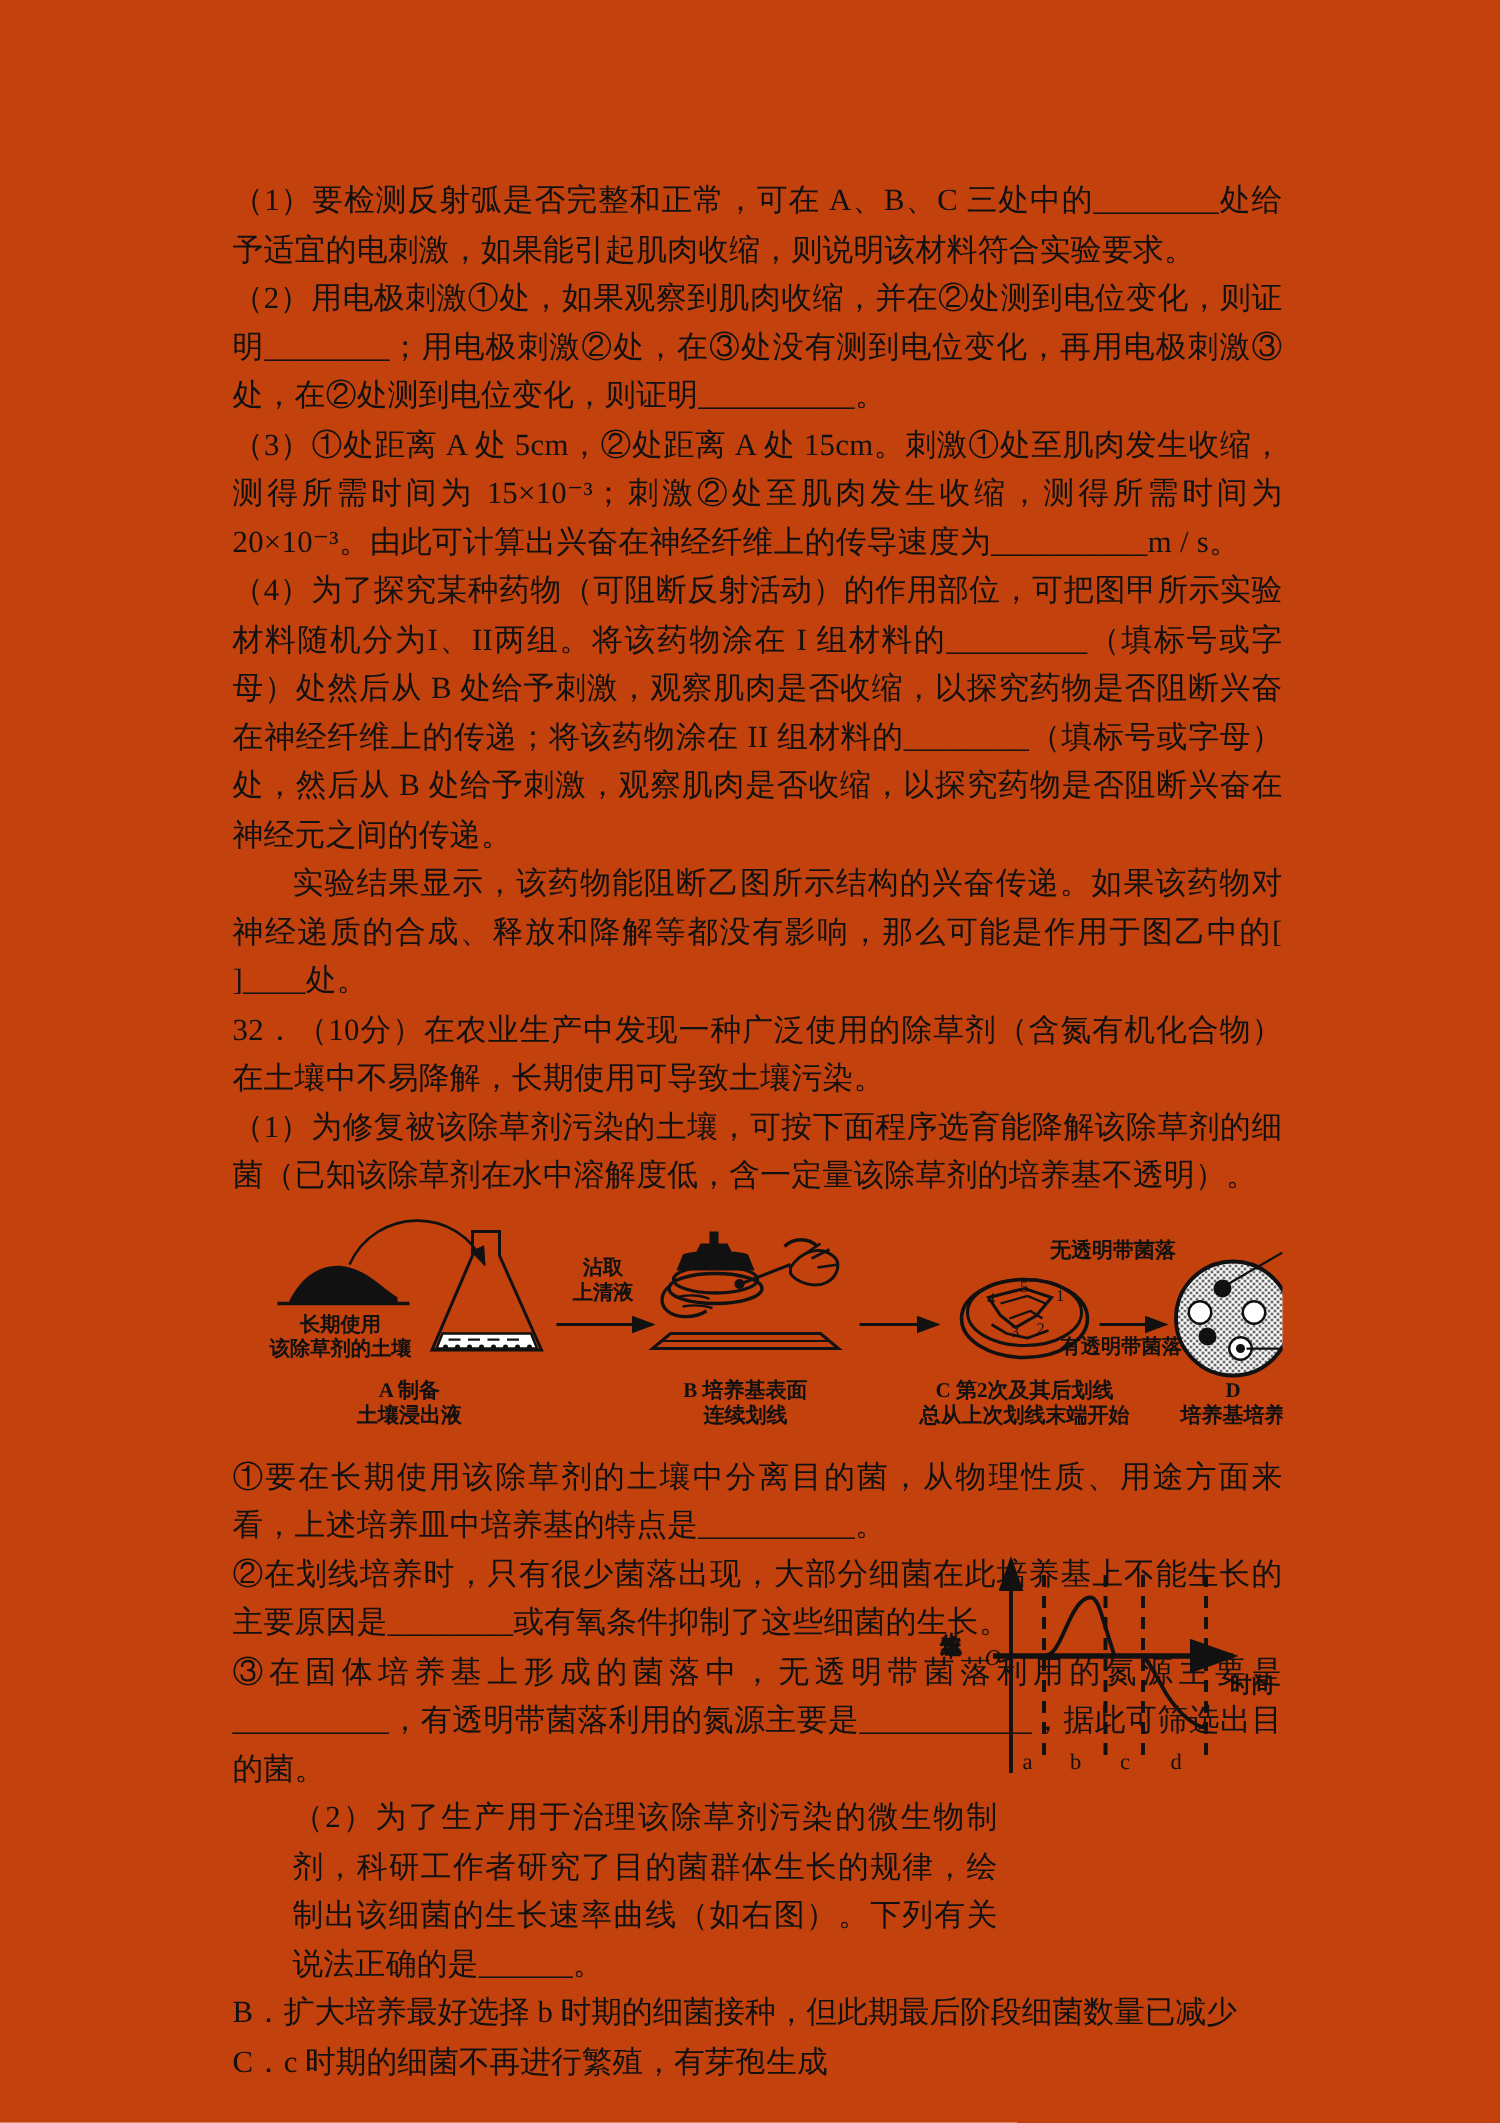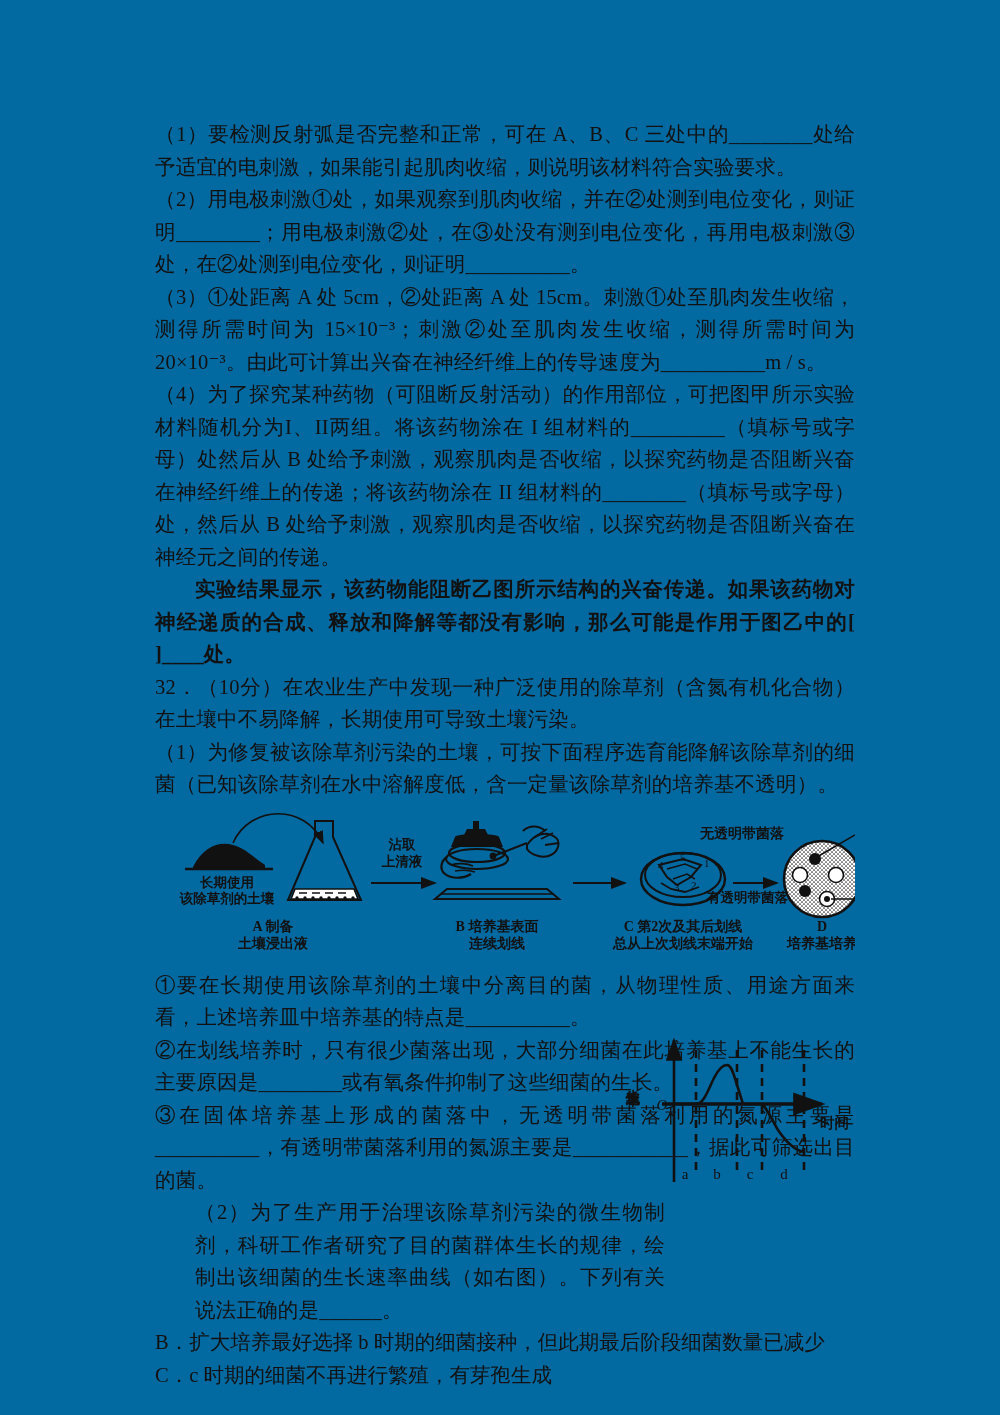--- a/index.html
+++ b/index.html
@@ -13,38 +13,38 @@
     position: relative;
     font-family: "Liberation Serif", "DejaVu Serif", serif;
     color: #111111;
     overflow: hidden;
   }
   .page {
     position: absolute;
     left: 0; top: 0;
     width: 1000px;
     height: 1415px;
-    background: #0369a1;
+    background: #c2410c;
   }
   .body-col {
     position: absolute;
     left: 155px;
     top: 118px;
     width: 700px;
   }
   .para {
     font-size: 20.5px;
     line-height: 32.5px;
     letter-spacing: 0.2px;
     text-align: justify;
     text-justify: inter-ideograph;
     margin: 0;
     white-space: normal;
   }
-  .para.hang { text-indent: 40px; font-weight: bold; }
+  .para.hang { text-indent: 40px; }
 
   
   .figure-wrap {
     position: relative;
     width: 700px;
     height: 158px;
     margin: 6px 0 4px 0;
   }
   .fig-svg { display:block; }
 

